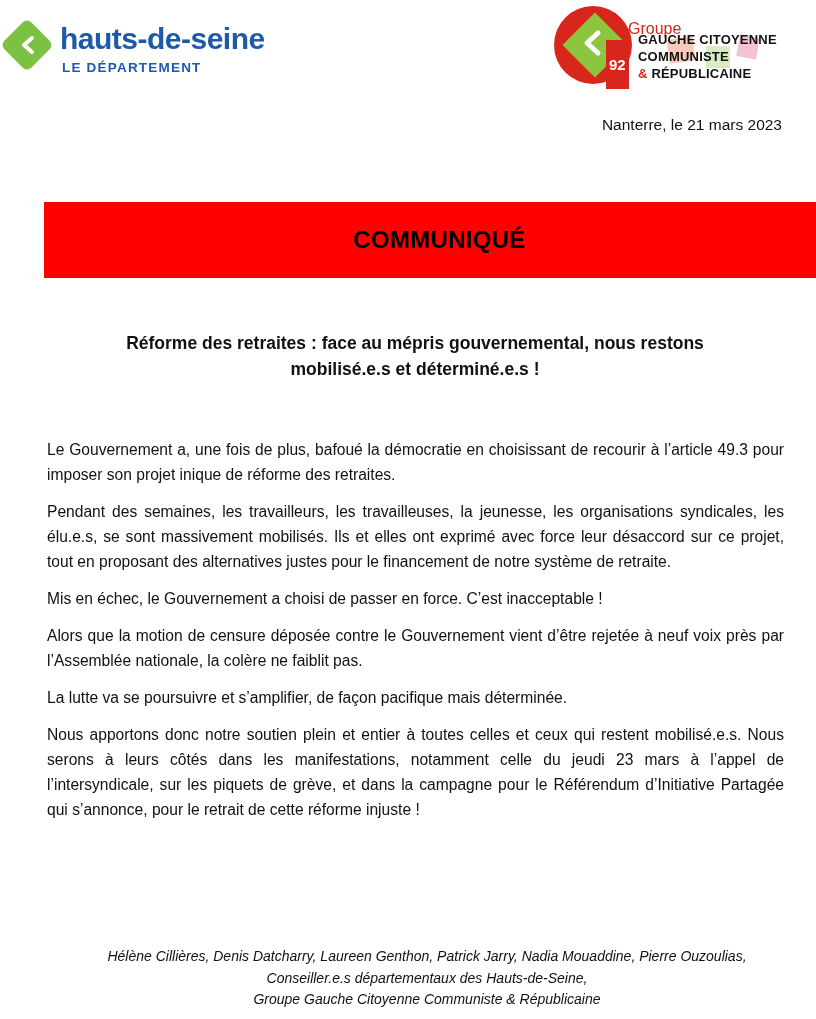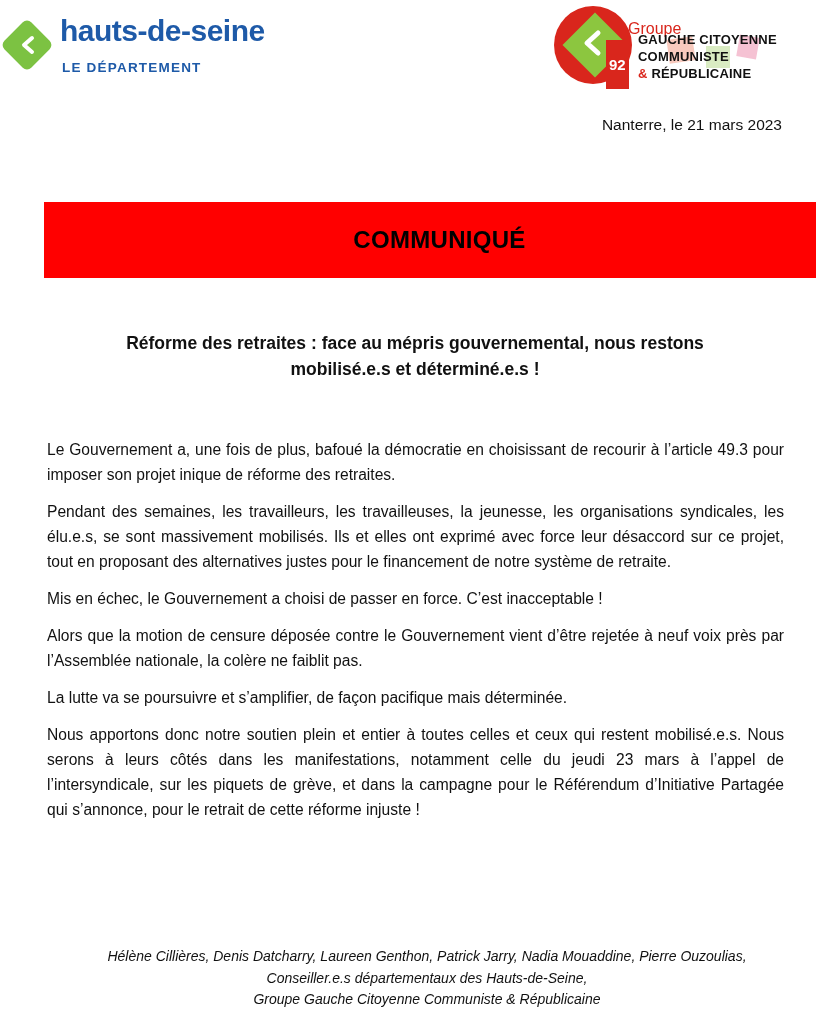--- a/index.html
+++ b/index.html
@@ -2,21 +2,21 @@
 <html><head>
 <meta charset="utf-8">
 <style>
   html, body { margin: 0; padding: 0; background: #ffffff; }
   body { width: 816px; height: 1019px; position: relative; overflow: hidden;
          font-family: "Liberation Sans", sans-serif; color: #111; }
   .logo-left { position: absolute; left: 0; top: 14px; width: 270px; height: 72px; }
   .hds-diamond { position: absolute; left: 8px; top: 12px; width: 38px; height: 38px;
                  background: #7cc242; transform: rotate(45deg); border-radius: 6px; }
   .hds-chev { position: absolute; left: 18px; top: 21px; width: 20px; height: 20px; }
-  .hds-name { position: absolute; left: 60px; top: 0; font-size: 30px; font-weight: bold;
+  .hds-name { position: absolute; left: 60px; top: 8px; font-size: 30px; font-weight: bold;
               color: #1e5aa8; letter-spacing: -0.5px; }
   .hds-sub { position: absolute; left: 62px; top: 46px; font-size: 13.5px; font-weight: bold;
              color: #1e5aa8; letter-spacing: 1.2px; }
 
   .logo-right { position: absolute; left: 548px; top: 2px; width: 260px; height: 92px; }
   .g-ring { position: absolute; left: 6px; top: 4px; width: 78px; height: 78px;
             border-radius: 50%; background: #d9261c; }
   .g-inner { position: absolute; left: 24px; top: 20px; width: 46px; height: 46px;
              background: #8cc63f; transform: rotate(45deg); }
   .g-chev { position: absolute; left: 30px; top: 26px; width: 30px; height: 30px; }

